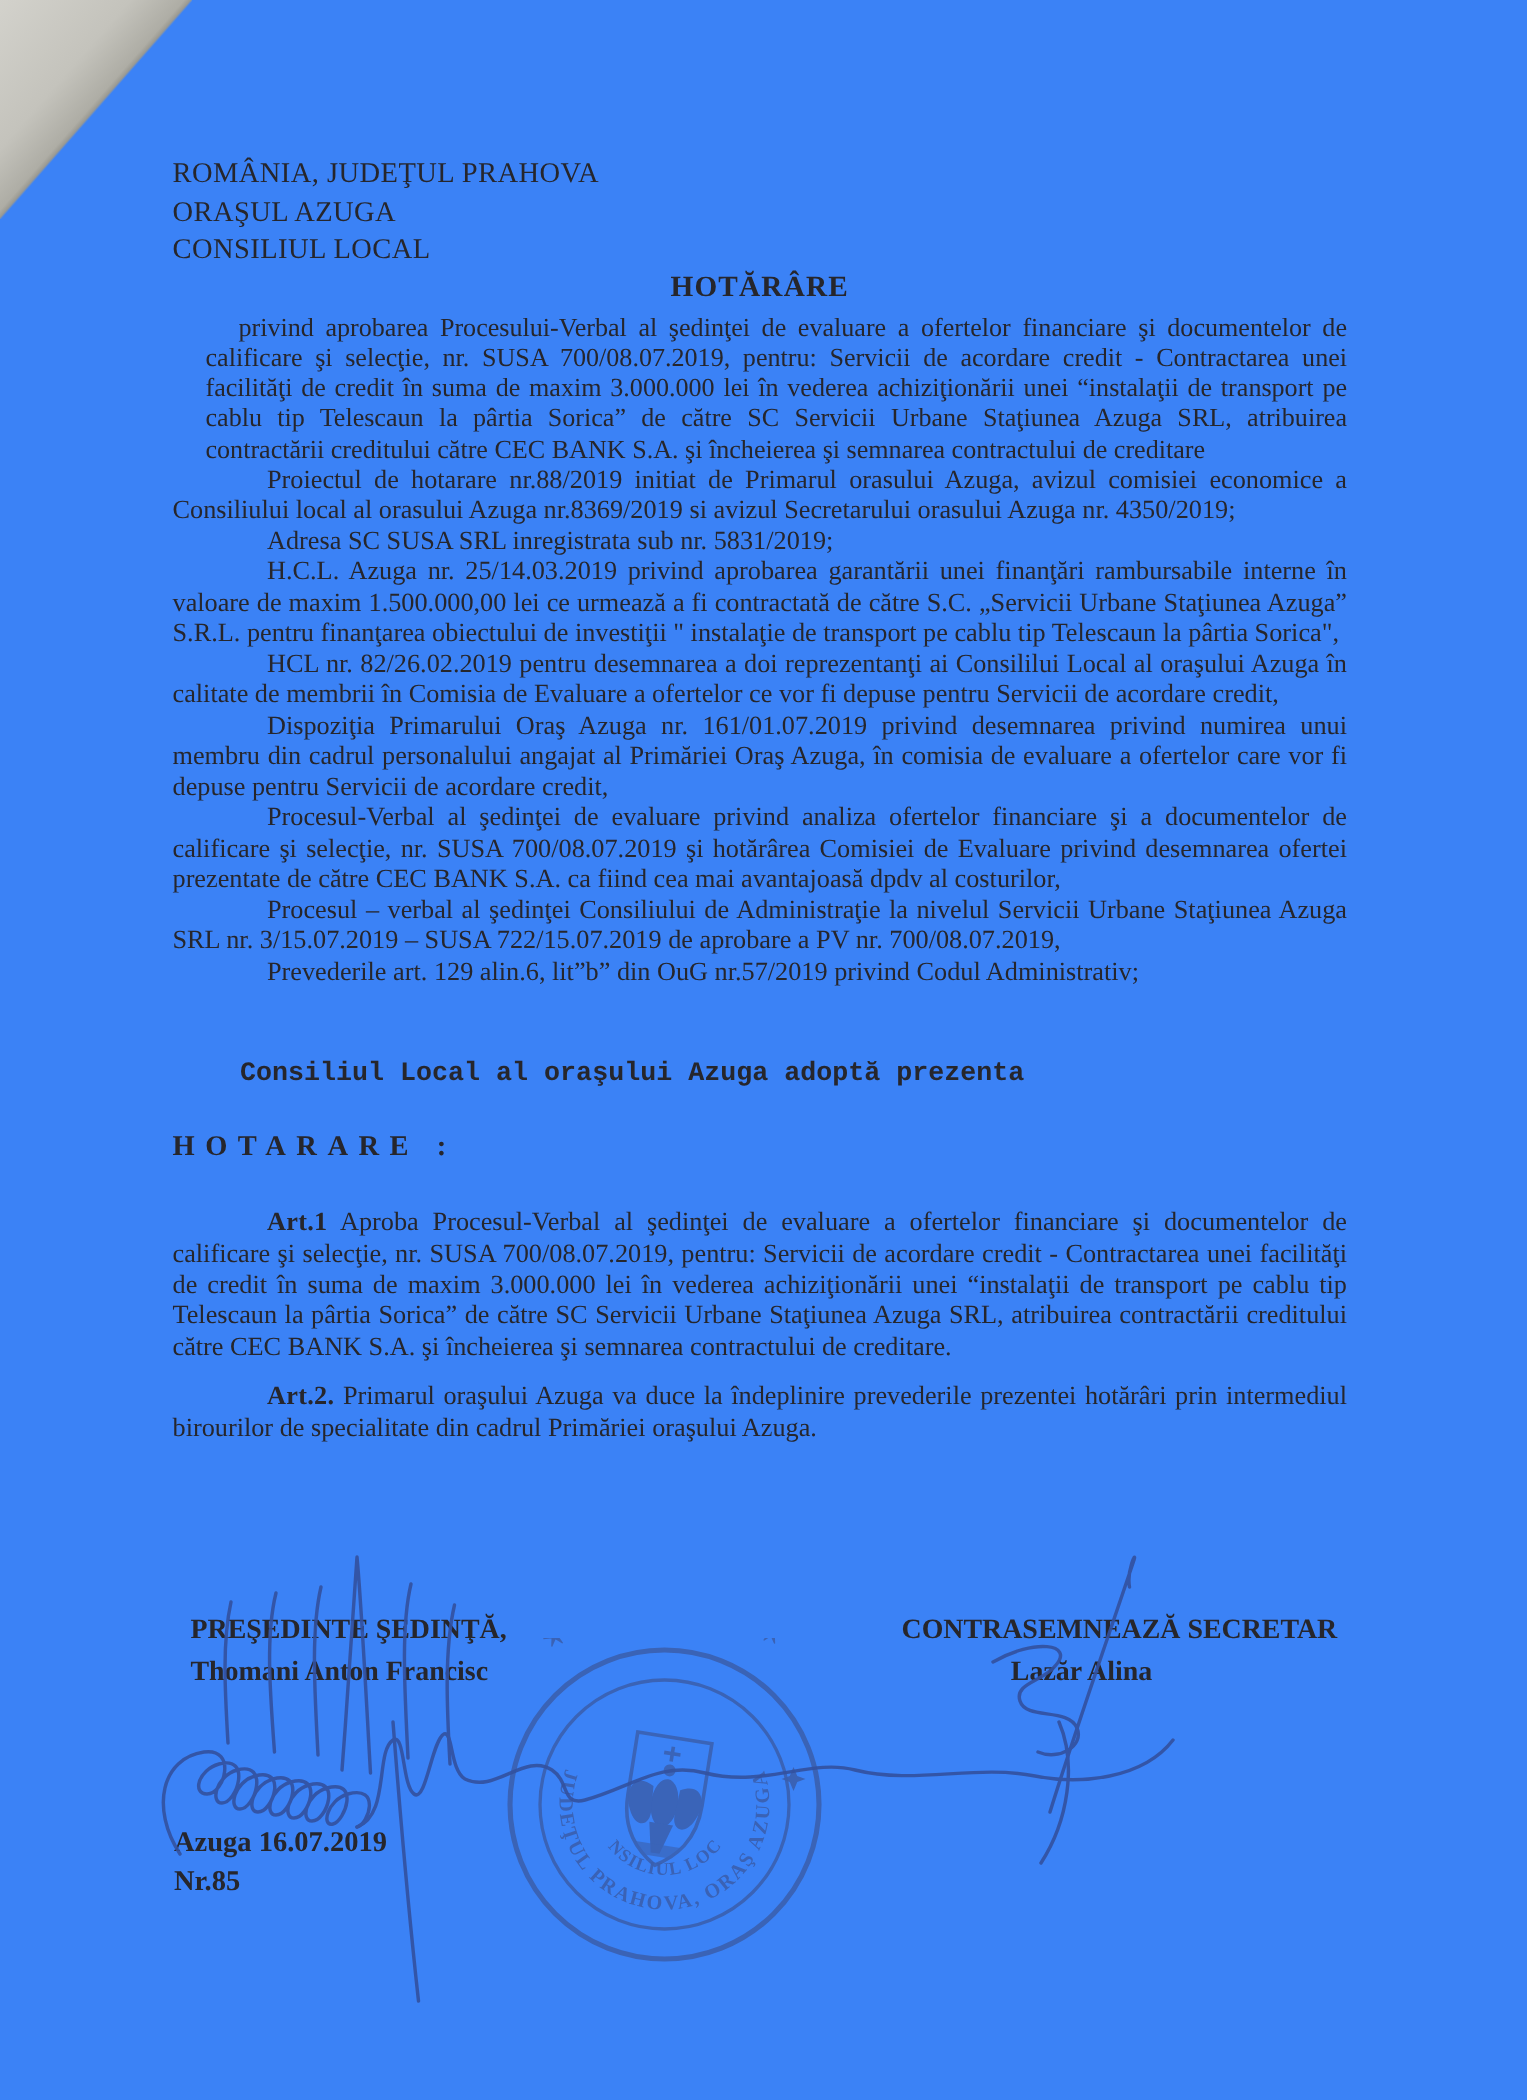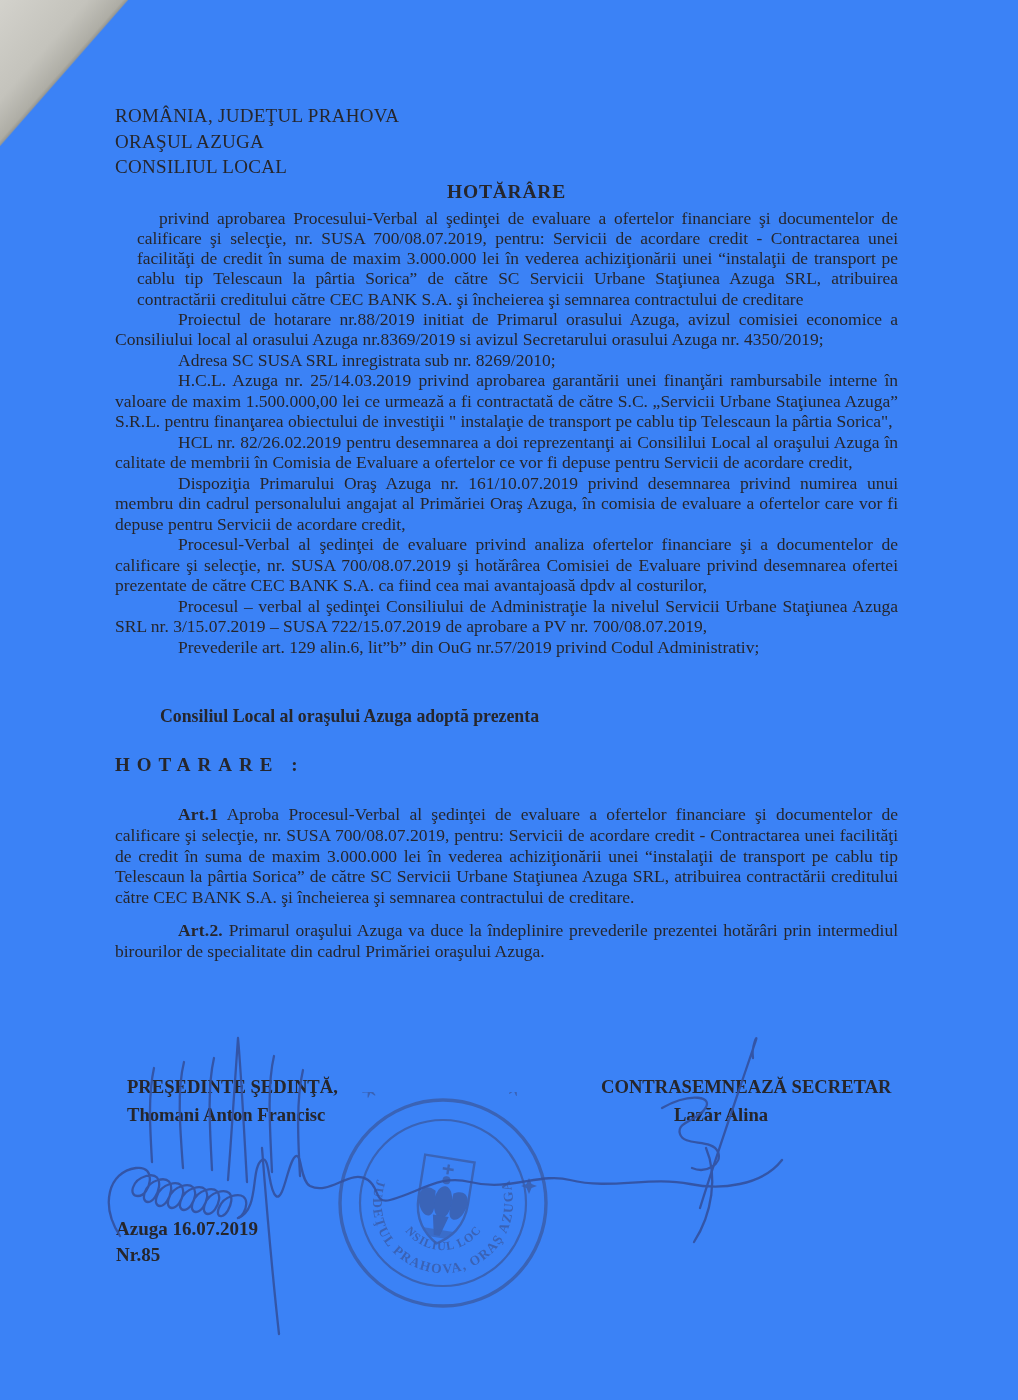--- a/index.html
+++ b/index.html
@@ -16,21 +16,21 @@
     background:linear-gradient(to bottom right,
       #d3d2cc 0%, #c4c3bc 34%, #aeada5 48%, #9b9a92 49.6%,
       rgba(255,255,255,0) 50.4%);
   }
   .content{position:absolute;top:103px;left:115px;width:783px;}
   .hdr{font-size:19px;line-height:25.5px;letter-spacing:.3px;}
   .title{font-size:19.5px;font-weight:bold;text-align:center;margin:1px 0 0;letter-spacing:.8px;}
   .subtitle{margin:5px 0 0 22px;text-align:justify;font-size:17.4px;line-height:20.3px;text-indent:22px;}
   .avand{margin:37px 0 0;text-indent:63px;font-size:17.5px;line-height:20.5px;}
   .recital{margin:0;text-align:justify;text-indent:63px;font-size:17.5px;line-height:20.5px;}
-  .adoption{margin:49px 0 0 45px;font-weight:bold;font-size:17.8px;line-height:21px;}
+  .adoption{margin:49px 0 0 45px;font-weight:bold;font-size:17.8px;line-height:21px;font-family:Liberation Mono, monospace;}
   .decision{margin:27px 0 0;text-align:left;font-weight:bold;font-size:19px;letter-spacing:7px;font-family:Liberation Serif, serif;}
   .article{margin:28px 0 0;text-align:justify;text-indent:63px;font-size:17.5px;line-height:20.6px;}
   .article.second{margin-top:13px;}
   .article b{letter-spacing:.2px;}
   .sig-row{position:absolute;left:115px;top:1073px;width:786px;display:flex;justify-content:space-between;}
   .sig-left,.sig-right{font-weight:bold;font-size:18.6px;line-height:27.5px;}
   .sig-left{margin-left:12px;}
   .sig-right{width:300px;}
   .sig-right .name{text-align:center;padding-right:60px;}
   .footer-block{position:absolute;left:116px;top:1216px;font-weight:bold;font-size:19px;line-height:26px;}
@@ -49,24 +49,24 @@
     <div class="hdr">ROMÂNIA, JUDEŢUL PRAHOVA</div>
     <div class="hdr">ORAŞUL AZUGA</div>
     <div class="hdr">CONSILIUL LOCAL</div>
 
     <div class="title">HOTĂRÂRE</div>
 
     <p class="subtitle">privind aprobarea Procesului-Verbal al şedinţei de evaluare a  ofertelor financiare şi  documentelor de calificare şi selecţie, nr. SUSA 700/08.07.2019, pentru: Servicii de acordare credit - Contractarea unei facilităţi de credit în suma de maxim 3.000.000 lei în vederea achiziţionării unei “instalaţii de transport pe cablu tip Telescaun la pârtia Sorica” de către SC Servicii Urbane Staţiunea Azuga SRL, atribuirea contractării creditului către CEC BANK S.A. şi încheierea şi semnarea contractului de creditare</p>
 
 
     <p class="recital">Proiectul de hotarare nr.88/2019 initiat de Primarul orasului Azuga,  avizul comisiei economice  a Consiliului local al orasului Azuga nr.8369/2019 si avizul Secretarului orasului Azuga nr. 4350/2019;</p>
-    <p class="recital">Adresa SC SUSA SRL inregistrata sub nr. 8269/2010;</p>
+    <p class="recital">Adresa SC SUSA SRL inregistrata sub nr. 5831/2019;</p>
     <p class="recital">H.C.L. Azuga nr. 25/14.03.2019 privind aprobarea garantării unei finanţări rambursabile interne în valoare de maxim 1.500.000,00 lei ce urmează a fi contractată de către S.C. „Servicii Urbane Staţiunea Azuga” S.R.L. pentru finanţarea obiectului de investiţii " instalaţie de transport pe cablu tip Telescaun la pârtia Sorica",</p>
     <p class="recital">HCL nr. 82/26.02.2019 pentru desemnarea a doi reprezentanţi ai Consililui Local al oraşului Azuga în calitate de membrii în Comisia de Evaluare a ofertelor ce vor fi depuse pentru Servicii de acordare credit,</p>
-    <p class="recital">Dispoziţia Primarului Oraş Azuga nr. 161/10.07.2019 privind desemnarea  privind numirea unui membru din cadrul personalului angajat al Primăriei Oraş Azuga, în comisia de evaluare a ofertelor care vor fi depuse pentru Servicii de acordare credit,</p>
+    <p class="recital">Dispoziţia Primarului Oraş Azuga nr. 161/01.07.2019 privind desemnarea  privind numirea unui membru din cadrul personalului angajat al Primăriei Oraş Azuga, în comisia de evaluare a ofertelor care vor fi depuse pentru Servicii de acordare credit,</p>
     <p class="recital">Procesul-Verbal al şedinţei de evaluare privind analiza ofertelor financiare şi a documentelor de calificare şi selecţie, nr. SUSA 700/08.07.2019 şi hotărârea Comisiei de Evaluare privind desemnarea ofertei prezentate de către CEC BANK S.A. ca fiind cea mai avantajoasă dpdv al costurilor,</p>
     <p class="recital">Procesul – verbal al şedinţei Consiliului de Administraţie la nivelul Servicii Urbane Staţiunea Azuga SRL nr. 3/15.07.2019 – SUSA 722/15.07.2019 de aprobare a PV nr. 700/08.07.2019,</p>
     <p class="recital">Prevederile art. 129 alin.6, lit”b” din OuG nr.57/2019 privind Codul Administrativ;</p>
 
     <p class="adoption">Consiliul Local al oraşului Azuga adoptă prezenta</p>
 
     <div class="decision">HOTARARE :</div>
 
     <p class="article"><b>Art.1</b><span> Aproba Procesul-Verbal al şedinţei de evaluare a  ofertelor financiare şi  documentelor de calificare şi selecţie, nr. SUSA 700/08.07.2019, pentru: Servicii de acordare credit - Contractarea unei facilităţi de credit în suma de maxim 3.000.000 lei în vederea achiziţionării unei “instalaţii de transport pe cablu tip Telescaun la pârtia Sorica” de către SC Servicii Urbane Staţiunea Azuga SRL, atribuirea contractării creditului către CEC BANK S.A. şi încheierea şi semnarea contractului de creditare.</span></p>
     <p class="article second"><b>Art.2.</b><span> Primarul oraşului Azuga va duce la îndeplinire prevederile prezentei hotărâri prin intermediul birourilor de specialitate din cadrul Primăriei oraşului Azuga.</span></p>

